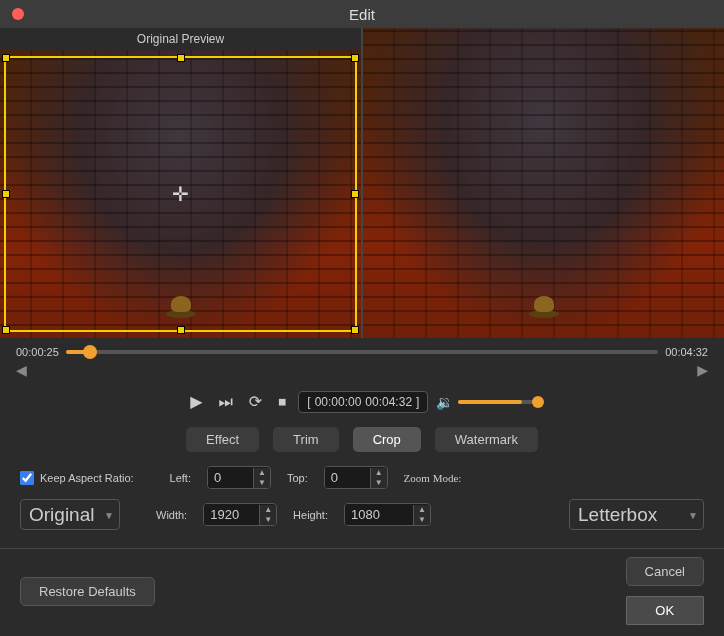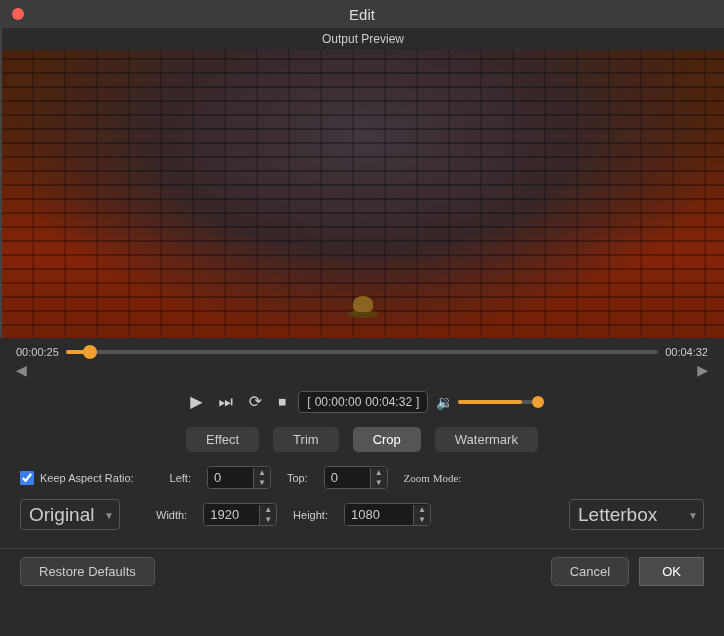--- a/index.html
+++ b/index.html
@@ -401,20 +401,21 @@
       border-radius: 5px;
       border: 1px solid #555;
       font-size: 13px;
       cursor: pointer;
       background: #3c3c3c;
       color: #ccc;
     }
     .footer-btn-group {
       display: flex;
       gap: 10px;
+      flex-direction: column;
     }
     .ok-btn {
       padding: 6px 22px;
       border-radius: 1px;
       border: 1px solid #666;
       font-size: 13px;
       cursor: pointer;
       background: #4a4a4a;
       color: #fff;
     }
@@ -422,25 +423,44 @@
 </head>
 <body>
 
 <div class="title-bar">
   <div class="close-btn"></div>
   <span class="title-bar-title">Edit</span>
 </div>
 
 <div class="preview-area">
 
+  <div class="preview-panel">
+    <div class="preview-label">Original Preview</div>
+    <div class="preview-image">
+      <div class="original-bg">
+        <div class="brick-overlay"></div>
+        <div class="lamp"></div>
+        <div class="crop-selection">
+          <div class="crop-handle tl"></div>
+          <div class="crop-handle tc"></div>
+          <div class="crop-handle tr"></div>
+          <div class="crop-handle ml"></div>
+          <div class="crop-handle mr"></div>
+          <div class="crop-handle bl"></div>
+          <div class="crop-handle bc"></div>
+          <div class="crop-handle br"></div>
+          <span class="crosshair">✛</span>
+        </div>
+      </div>
+    </div>
+  </div>
 
   <div class="preview-divider"></div>
 
   <div class="preview-panel">
-    <div class="preview-label">Output Preview</div>
     <div class="preview-image">
       <div class="output-bg">
         <div class="brick-overlay"></div>
         <div class="lamp"></div>
       </div>
     </div>
   </div>
 </div>
 
 <div class="timeline-area">

